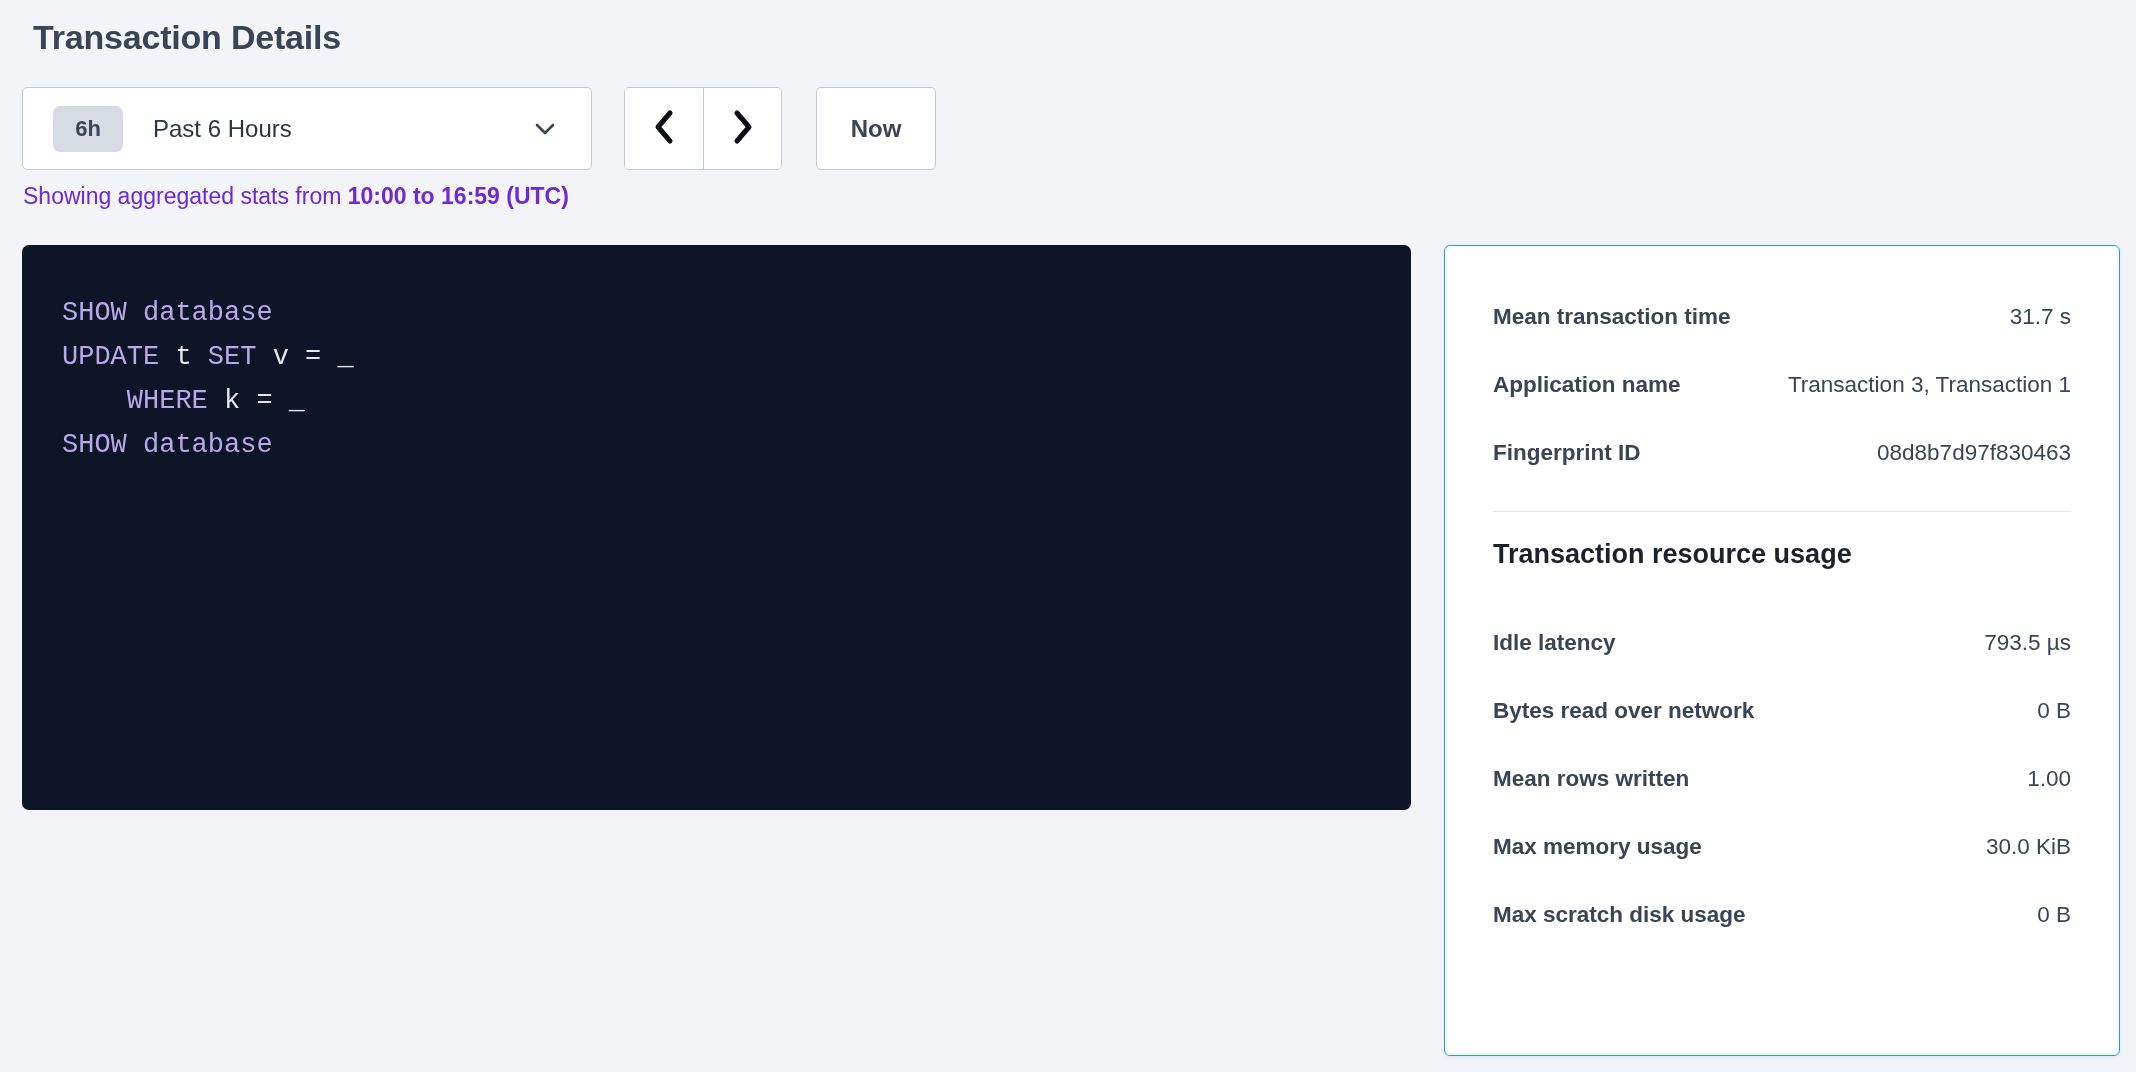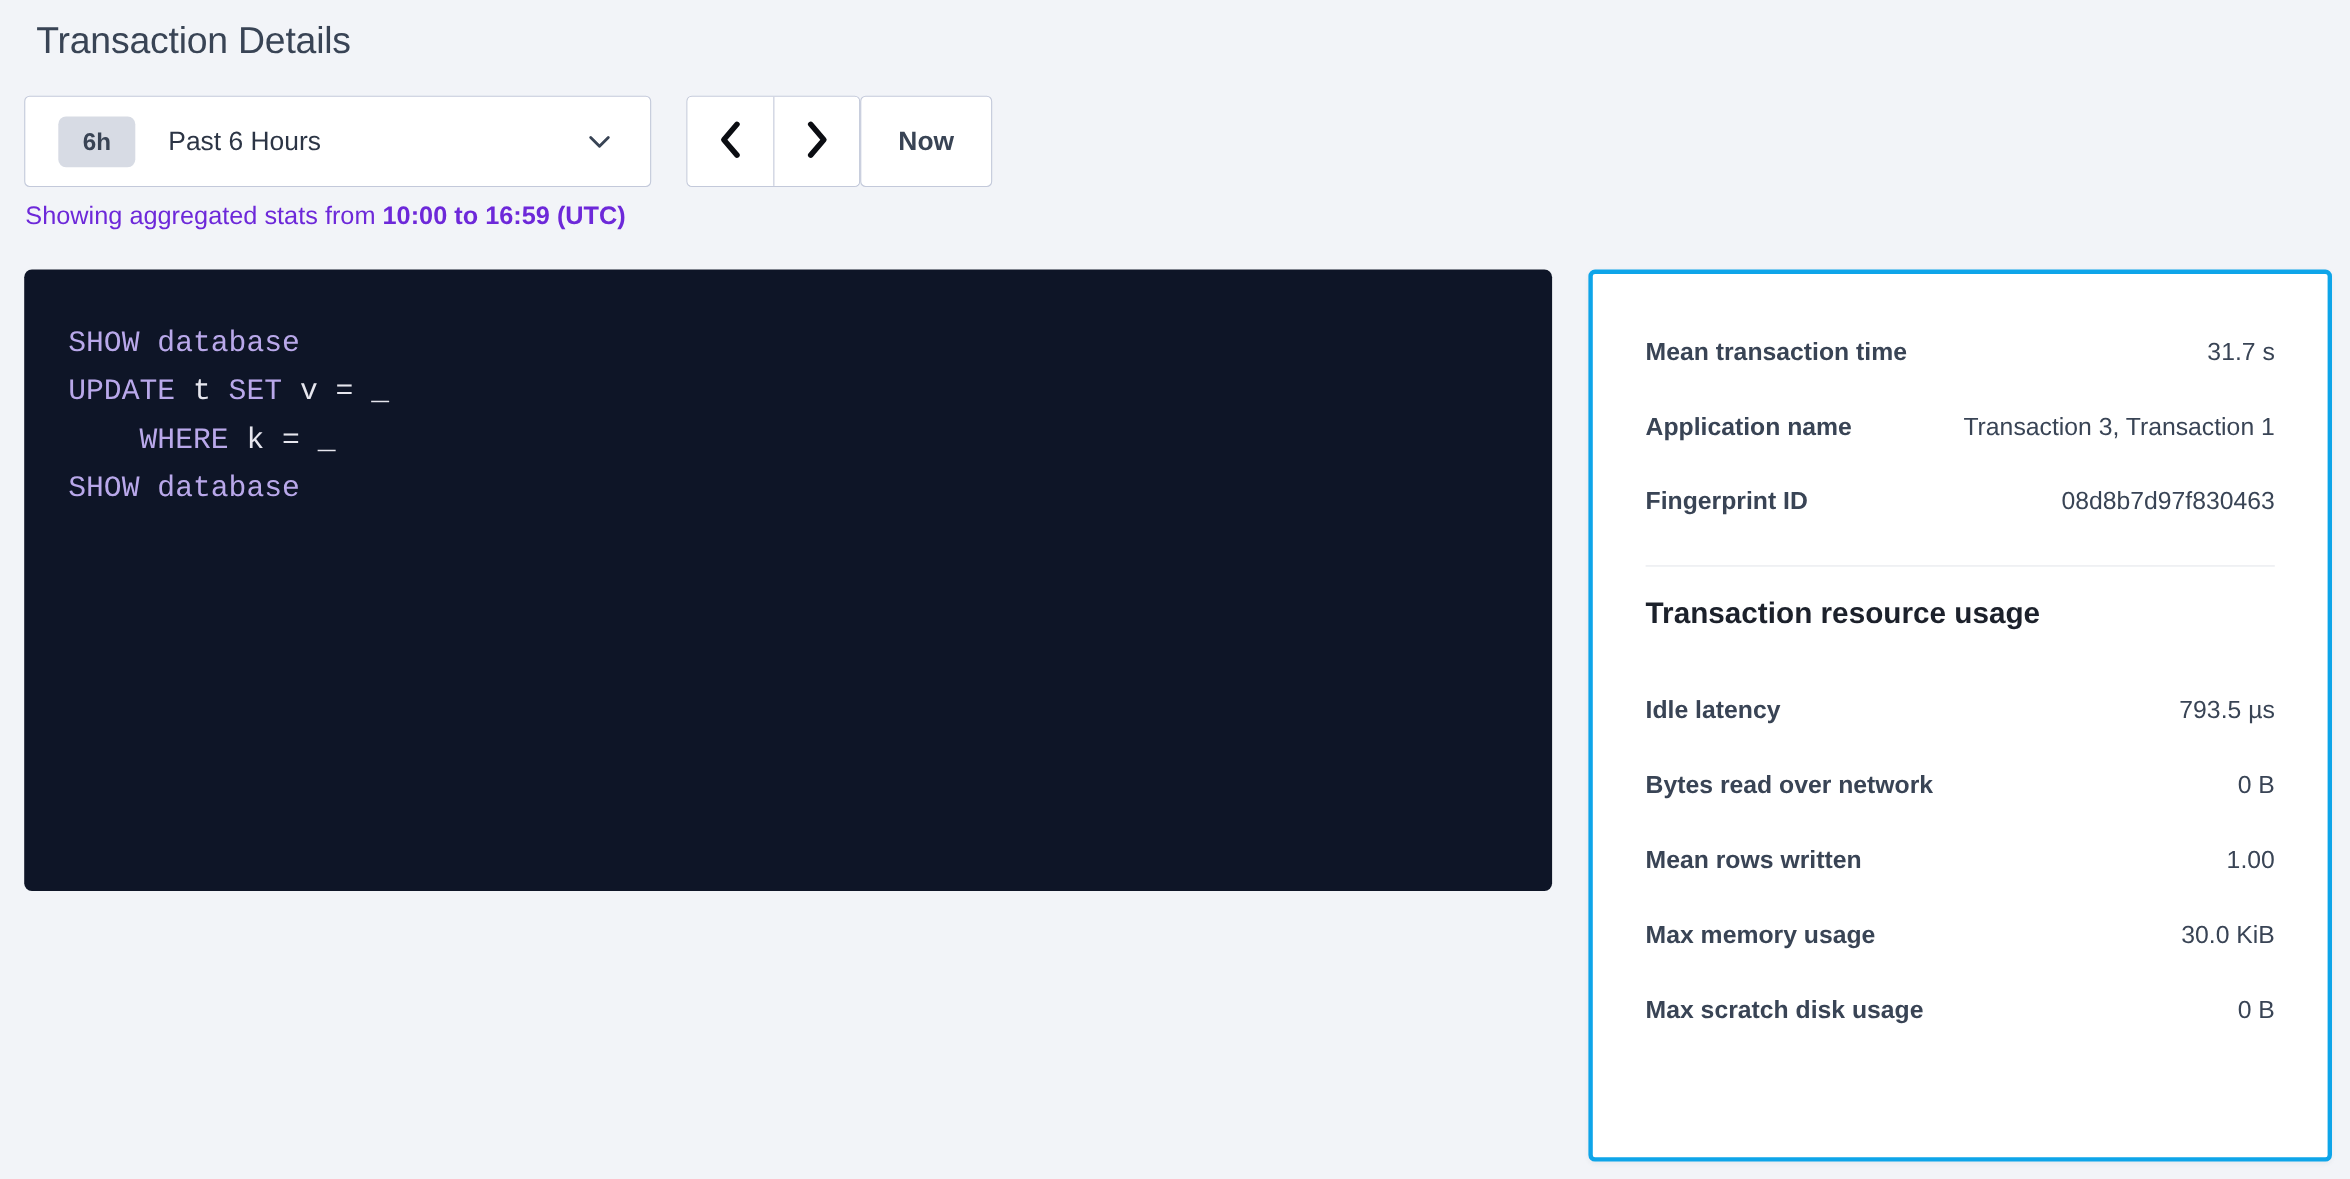--- a/index.html
+++ b/index.html
@@ -6,21 +6,21 @@
   html,body { width:2136px; height:1072px; }
   body {
     background:#f2f4f8;
     font-family:"Liberation Sans", sans-serif;
     color:#394455;
     position:relative;
     overflow:hidden;
   }
   .page-title {
     position:absolute; left:33px; top:18px;
-    font-size:34px; font-weight:400; color:#394455;
+    font-size:34px; font-weight:700; color:#394455;
     letter-spacing:-0.2px;
   }
   
   .controls {
     position:absolute; left:22px; top:87px;
     display:flex; align-items:stretch;
   }
   .time-dropdown {
     width:570px; height:83px;
     background:#ffffff;
@@ -53,20 +53,21 @@
     overflow:hidden;
   }
   .nav-btn {
     width:78px; height:81px;
     background:#ffffff; border:none;
     display:flex; align-items:center; justify-content:center;
     cursor:pointer;
   }
   .nav-btn + .nav-btn { border-left:1px solid #c3c9da; }
   .now-btn {
+    margin-left:34px;
     width:120px; height:83px;
     background:#ffffff;
     border:1px solid #c3c9da;
     border-radius:5px;
     font-family:"Liberation Sans", sans-serif;
     font-size:24px; font-weight:700; color:#394455;
     cursor:pointer;
   }
   .subtitle {
     position:absolute; left:23px; top:183px;
@@ -86,21 +87,21 @@
     font-size:27px; line-height:44px;
     white-space:pre;
   }
   .code-box .kw { color:#b9a8ea; }
   .code-box .pl { color:#e6e6ee; }
   
   .summary-card {
     position:absolute; left:1444px; top:245px;
     width:676px; height:811px;
     background:#ffffff;
-    border:4px solid #0ea5e9;
+    border:1px solid #0ea5e9;
     border-radius:6px;
     box-shadow:0 2px 5px rgba(40,50,70,0.05);
     padding:37px 48px 40px;
   }
   .stat-row {
     display:flex; justify-content:space-between; align-items:center;
     height:68px; font-size:22.5px; color:#394455;
   }
   .stat-row .lbl { font-weight:700; white-space:nowrap; }
   .stat-row .val { font-weight:400; text-align:right; white-space:nowrap; }

